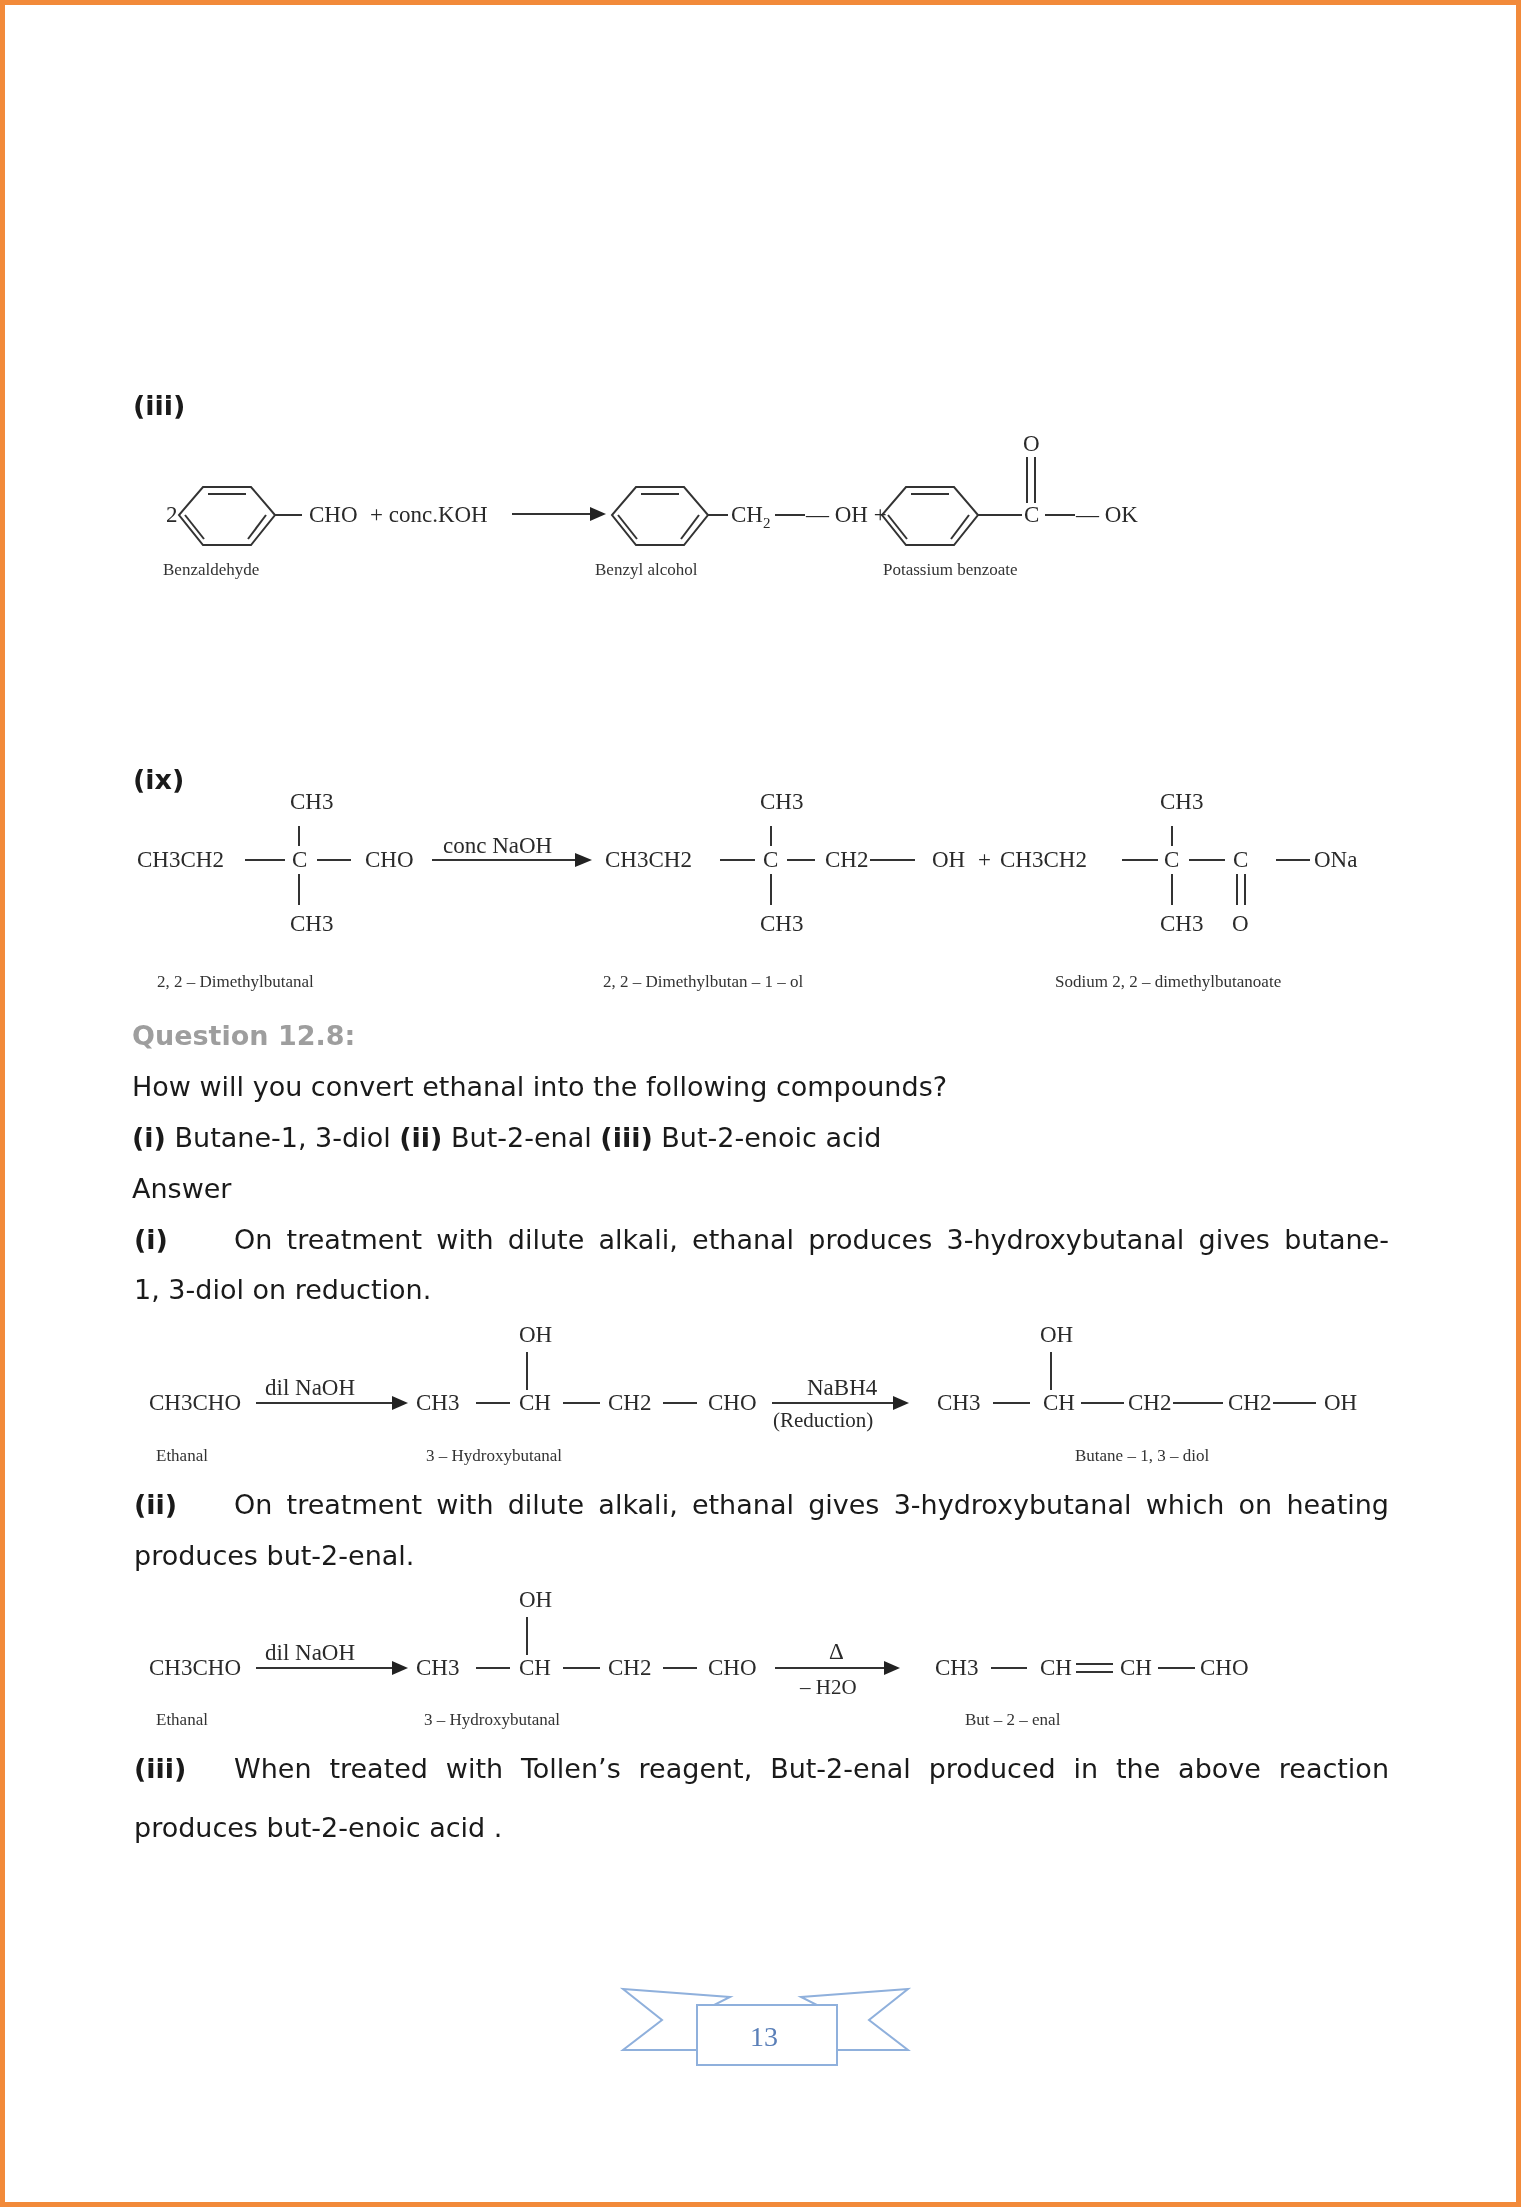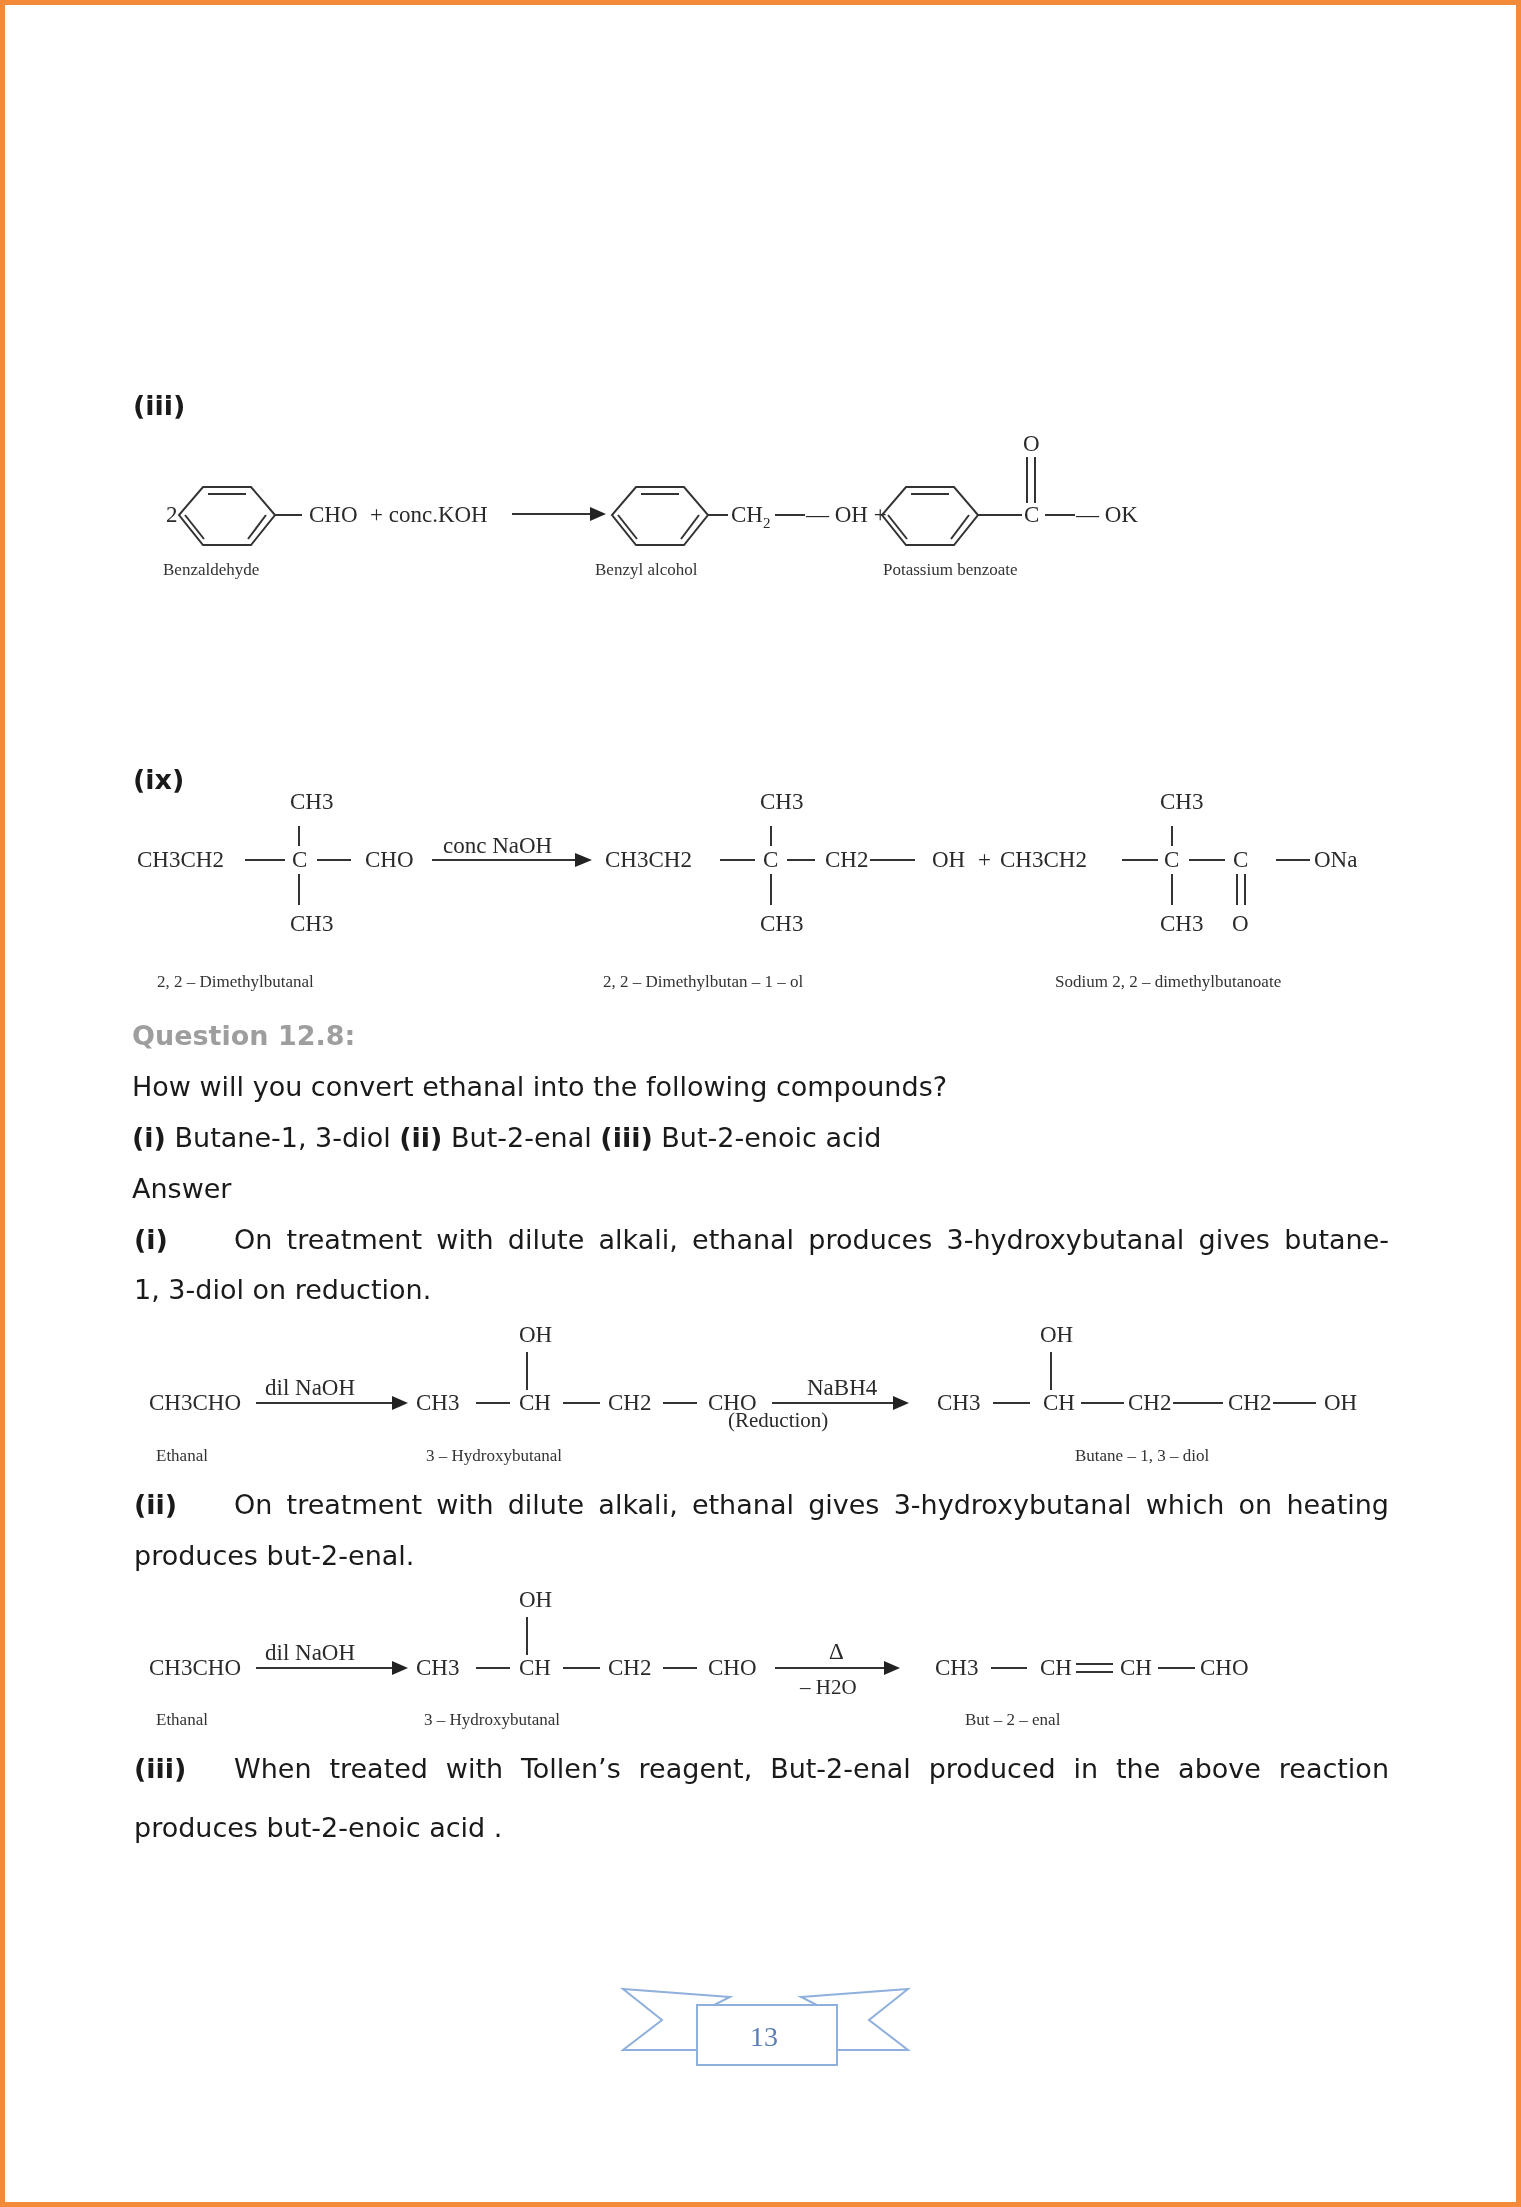--- a/index.html
+++ b/index.html
@@ -162,21 +162,21 @@
 <div class="abs txt" style="left:134px; top:1276px;text-align:center;">1, 3-diol on reduction.</div>
 
 <div class="abs chem" style="left:519px; top:1323px;">OH</div>
 <div class="abs chem" style="left:149px; top:1391px;">CH3CHO</div>
 <div class="abs chem" style="left:265px; top:1376px;">dil NaOH</div>
 <div class="abs chem" style="left:416px; top:1391px;">CH3</div>
 <div class="abs chem" style="left:519px; top:1391px;">CH</div>
 <div class="abs chem" style="left:608px; top:1391px;">CH2</div>
 <div class="abs chem" style="left:708px; top:1391px;">CHO</div>
 <div class="abs chem" style="left:807px; top:1376px;">NaBH4</div>
-<div class="abs chem" style="left:728px; top:1410px; font-size:21px;">(Reduction)</div>
+<div class="abs chem" style="left:773px; top:1410px; font-size:21px;">(Reduction)</div>
 <div class="abs chem" style="left:1040px; top:1323px;">OH</div>
 <div class="abs chem" style="left:937px; top:1391px;">CH3</div>
 <div class="abs chem" style="left:1043px; top:1391px;">CH</div>
 <div class="abs chem" style="left:1128px; top:1391px;">CH2</div>
 <div class="abs chem" style="left:1228px; top:1391px;">CH2</div>
 <div class="abs chem" style="left:1324px; top:1391px;">OH</div>
 <div class="abs chem-label" style="left:156px; top:1447px;">Ethanal</div>
 <div class="abs chem-label" style="left:426px; top:1447px;">3 – Hydroxybutanal</div>
 <div class="abs chem-label" style="left:1075px; top:1447px;">Butane – 1, 3 – diol</div>
 

